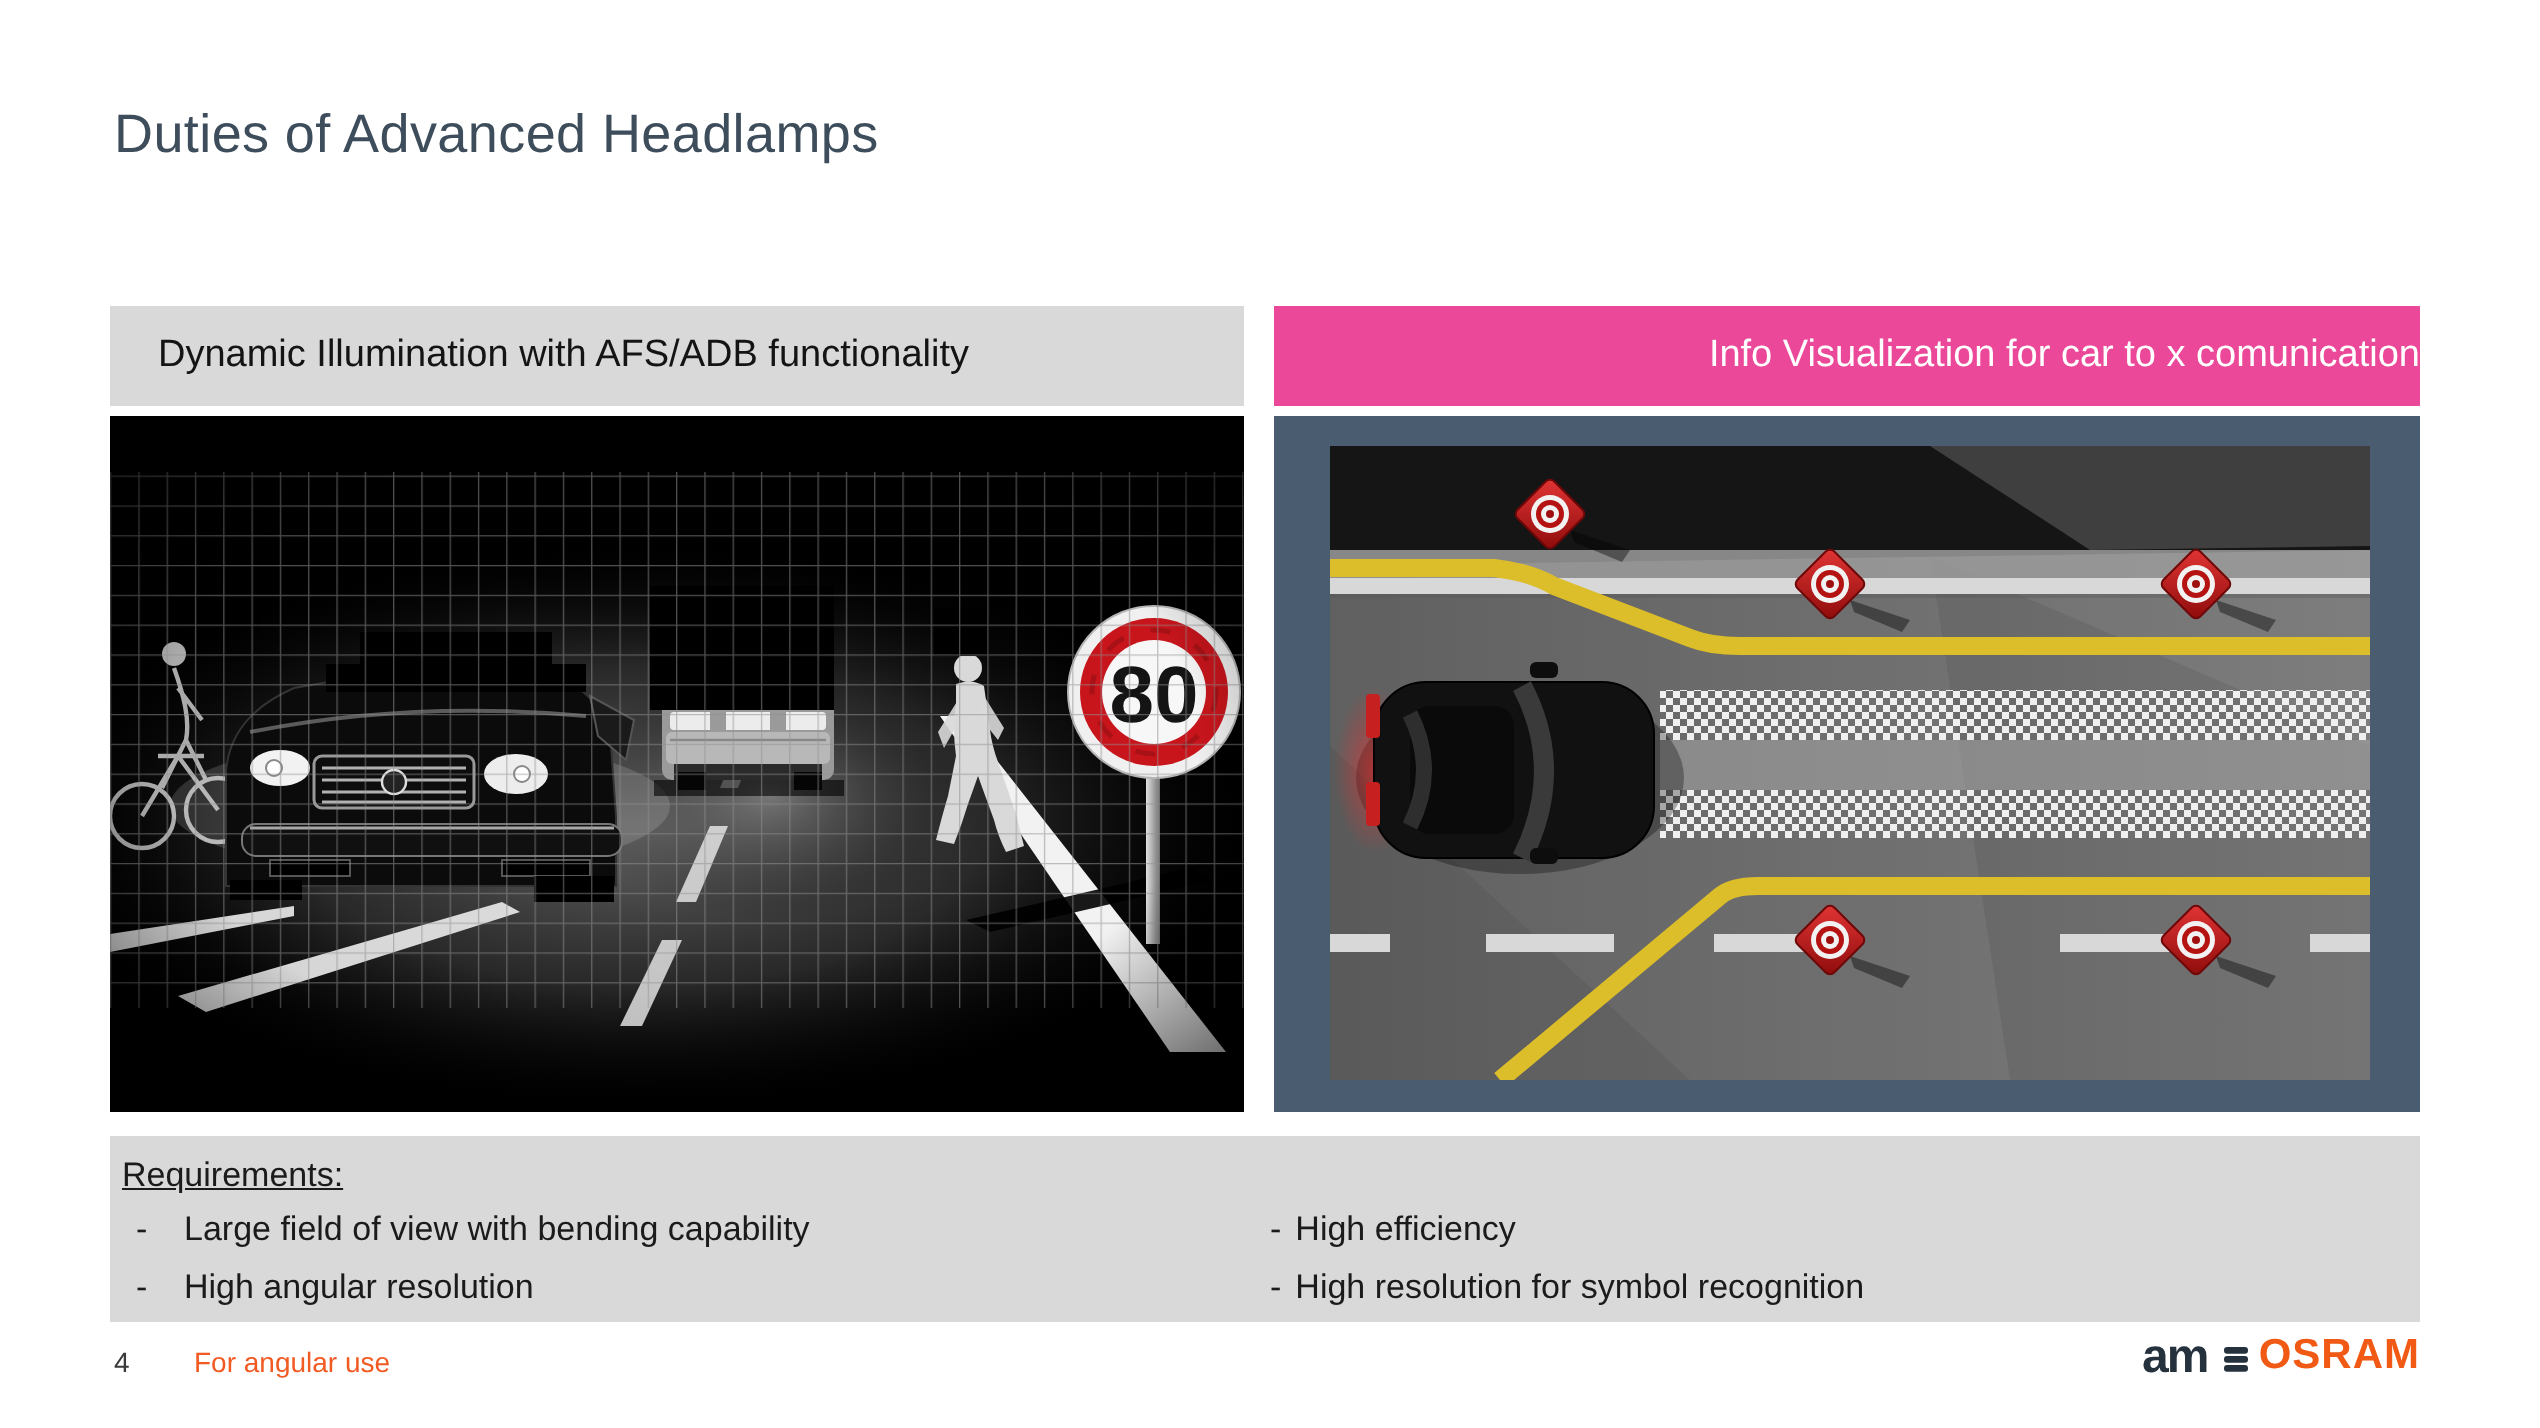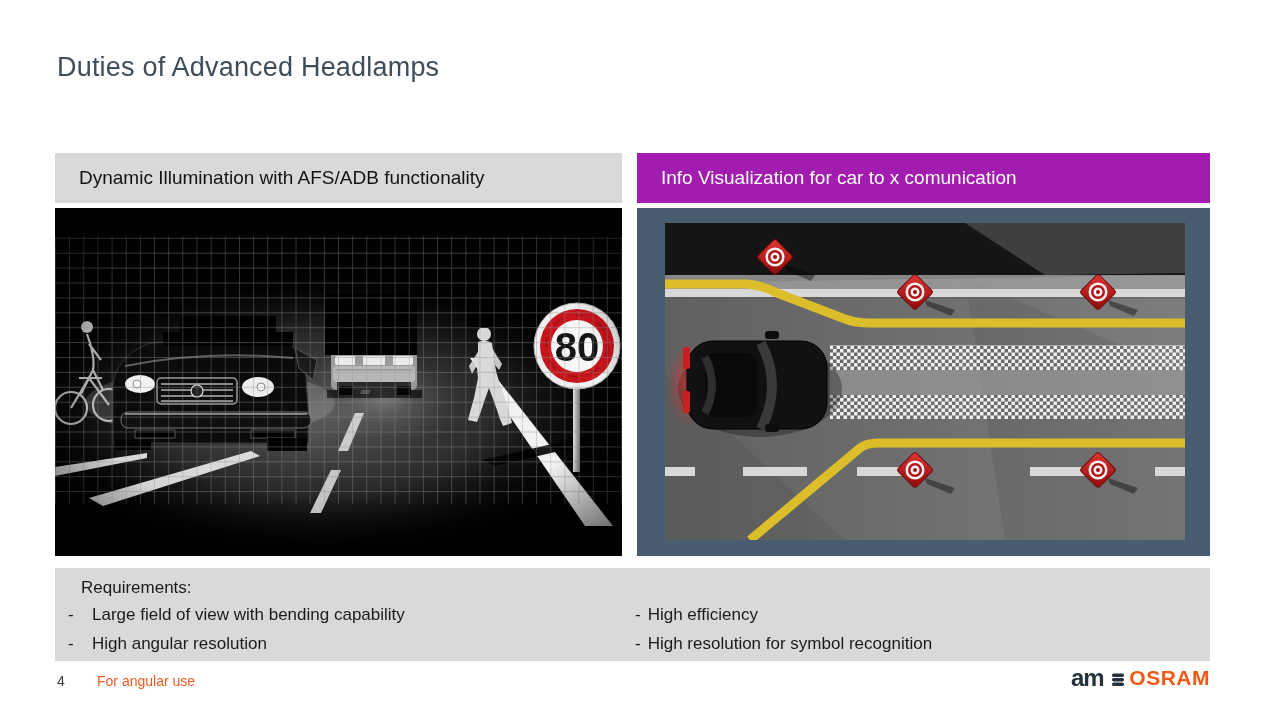--- a/index.html
+++ b/index.html
@@ -3,27 +3,27 @@
 <meta charset="utf-8">
 <style>
   html,body{margin:0;padding:0;background:#ffffff;}
   .slide{position:relative;width:1270px;height:714px;background:#ffffff;overflow:hidden;
          font-family:"Liberation Sans", sans-serif;border-radius:26px;}
   .title{position:absolute;left:57px;top:52px;margin:0;font-size:27px;font-weight:400;
          color:#3e4d5b;letter-spacing:.2px;}
   .hdr{position:absolute;top:153px;height:50px;display:flex;align-items:center;
        font-size:19px;box-sizing:border-box;padding-left:24px;}
   .hdr-left{left:55px;width:567px;background:#d9d9d9;color:#141414;}
-  .hdr-right{left:637px;width:573px;background:#a21caf;color:#ffffff;}
+  .hdr-right{left:637px;width:573px;background:#ec4899;color:#ffffff;justify-content:flex-end;}
   .img-left{position:absolute;left:55px;top:208px;width:567px;height:348px;background:#000;}
   .img-right-frame{position:absolute;left:637px;top:208px;width:573px;height:348px;background:#4a5c70;}
   .img-right-inner{position:absolute;left:28px;top:15px;width:520px;height:317px;display:block;}
   .req{position:absolute;left:55px;top:568px;width:1155px;height:93px;background:#d9d9d9;
        color:#1b1b1b;font-size:17px;box-sizing:border-box;}
-  .req-heading{position:absolute;left:26px;top:10px;}
+  .req-heading{position:absolute;left:6px;top:10px;text-decoration:underline;}
   .req-col{position:absolute;top:37px;display:flex;flex-direction:column;gap:9px;}
   .req-col-left{left:13px;}
   .req-col-right{left:580px;}
   .req-row{display:flex;align-items:baseline;}
   .req-col-left .dash{display:inline-block;width:24px;}
   .req-col-right .dash{display:inline-block;margin-right:7px;}
   .page-num{position:absolute;left:57px;top:673px;font-size:14px;color:#3a3a3a;}
   .footer-note{position:absolute;left:97px;top:673px;font-size:14px;color:#f15a22;}
   .logos{position:absolute;right:60px;top:665px;display:flex;align-items:center;gap:2px;}
   .osram{font-size:21px;font-weight:700;color:#f05a14;letter-spacing:.5px;}

